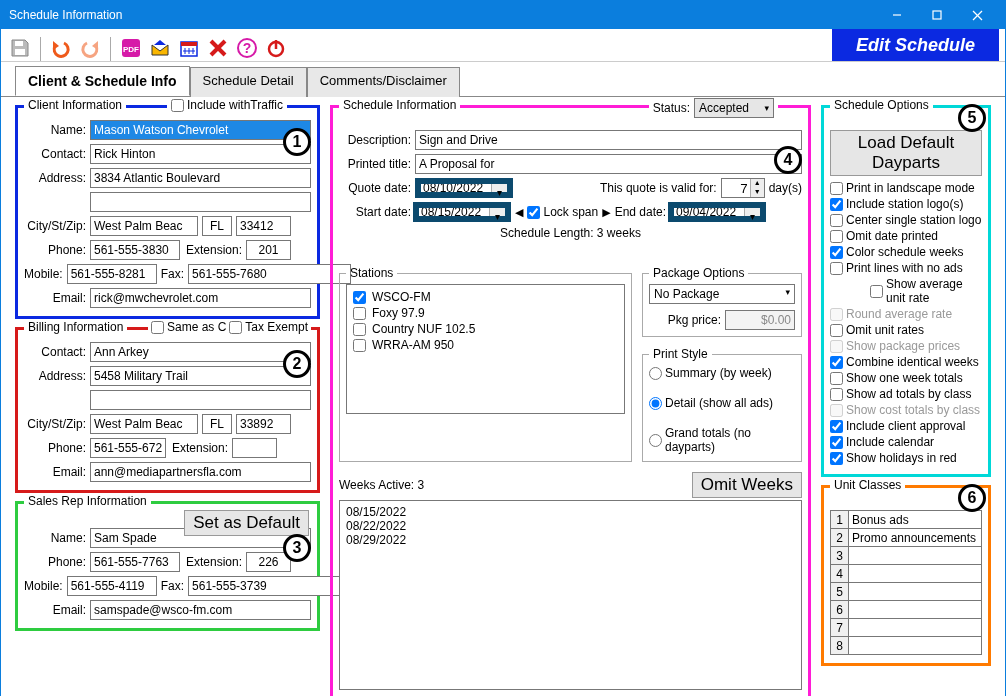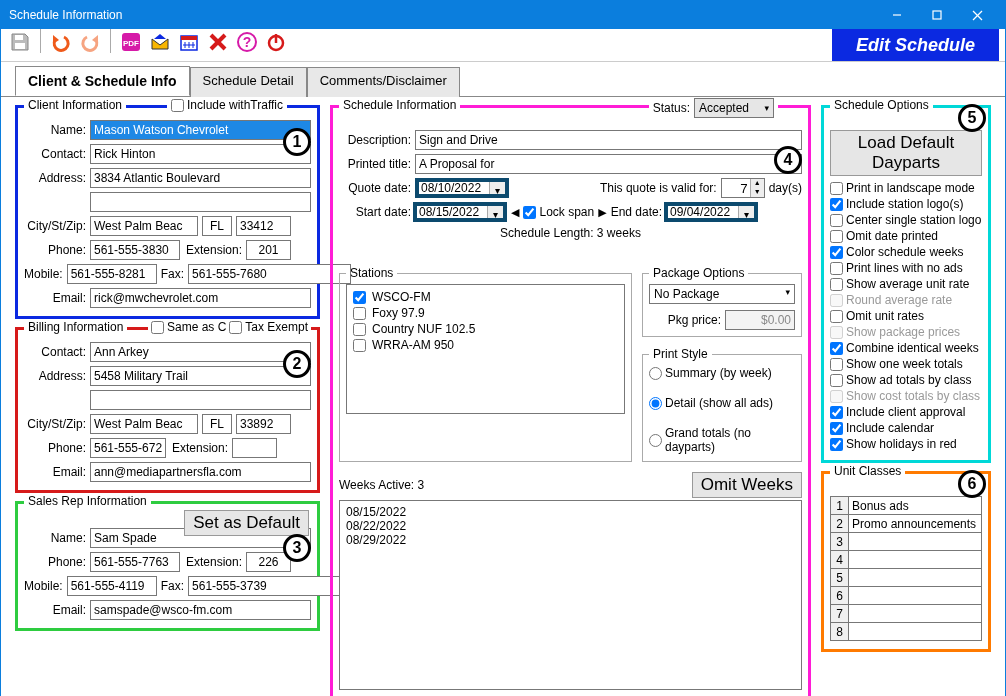--- a/index.html
+++ b/index.html
@@ -2,21 +2,21 @@
 <html><head>
 <meta charset="utf-8">
 <style>
 * { box-sizing: border-box; margin: 0; padding: 0; font-family: "Segoe UI", Arial, sans-serif; }
 body { background: #fff; font-size: 12px; color: #000; }
 .window { width: 1006px; height: 696px; border: 1px solid #0b7edd; display: flex; flex-direction: column; }
 .titlebar { background: #0b7edd; color: #fff; height: 28px; display: flex; align-items: center; padding: 0 8px; font-size: 12px; }
 .titlebar .title { flex: 1; }
 .titlebar .tbbtn { width: 40px; height: 28px; display: flex; align-items: center; justify-content: center; cursor: pointer; }
 .titlebar .close { background: none; }
-.toolbar { height: 38px; background: #fff; border-bottom: 1px solid #ccc; display: flex; align-items: flex-start; padding: 0 6px; gap: 3px; }
+.toolbar { height: 38px; background: #fff; border-bottom: 1px solid #ccc; display: flex; align-items: flex-end; padding: 0 6px; gap: 3px; }
 .toolbar .icon { width: 26px; height: 26px; display: flex; align-items: center; justify-content: center; font-size: 18px; }
 .toolbar .sep { width: 1px; height: 24px; background: #aaa; margin: 0 4px; }
 .toolbar .spacer { flex: 1; }
 .edit-schedule { background: #0b29e1; color: #fff; font-weight: bold; font-size: 18px; font-style: italic; padding: 6px 24px; height: 32px; display: flex; align-items: center; }
 .tabs { display: flex; border-bottom: 1px solid #888; padding: 4px 14px 0 14px; gap: 0; }
 .tab { padding: 5px 12px 5px 12px; border: 1px solid #888; border-bottom: none; background: #e8e8e8; cursor: pointer; font-size: 13px; position: relative; top: 1px; }
 .tab.active { background: #fff; font-weight: bold; border-bottom: 1px solid #fff; font-size:14px; top:0; padding-top:6px; padding-bottom:6px;}
 .content { flex: 1; display: flex; padding: 8px 14px; gap: 10px; background: #fff; }
 .col1, .col2, .col3 { display: flex; flex-direction: column; gap: 8px; }
 .col1 { width: 305px; }
@@ -30,21 +30,21 @@
 .row input[type=text], .input, .select { border: 1px solid #777; background: #fff; height: 20px; padding: 1px 3px; font-size: 12px; font-family: inherit; }
 .chk { display: flex; align-items: center; gap: 3px; }
 input[type=checkbox], input[type=radio] { margin: 0; }
 .btn { background: #e6e6e6; border: 1px solid #999; padding: 2px 8px; font-size: 17px; cursor: pointer; }
 .stations-box, .weeks-box { border: 1px solid #777; background: #fff; padding: 4px 6px; }
 .stations-box .s-item { display: flex; align-items: flex-end; gap: 6px; padding: 1px 0; }
 .spinner { display: inline-flex; border: 1px solid #777; height: 20px; }
 .spinner input { border: none; width: 28px; text-align: right; padding-right: 2px; }
 .spinner .arrows { width: 14px; display: flex; flex-direction: column; border-left: 1px solid #aaa; }
 .spinner .arrows div { flex: 1; font-size: 7px; text-align: center; cursor: pointer; line-height: 8px; background: #eee; }
-.date { display: inline-flex; border: 4px solid #0c4a6e; height: 20px; background: #fff; }
+.date { display: inline-flex; border: 6px solid #0c4a6e; height: 20px; background: #fff; }
 .date input { border: none; width: 70px; padding: 0 2px; font-size: 12px; }
 .date .dd { width: 16px; background: #eee; text-align: center; border-left: 1px solid #aaa; font-size: 10px; cursor: pointer; line-height: 18px; }
 .unit-table { border: 1px solid #777; border-collapse: collapse; width: 100%; }
 .unit-table td { border: 1px solid #777; height: 18px; font-size: 12px; padding: 0 3px; }
 .unit-table td.idx { width: 18px; text-align: center; background: #f0f0f0; }
 .statusbar { height: 26px; border-top: 1px solid #888; display: flex; align-items: center; font-size: 13px; font-weight: bold; background: #fff; }
 .statusbar div { padding: 0 16px; }
 svg { display: block; }
 fieldset { border: 1px solid #aaa; padding: 4px 6px 6px 6px; margin-top: 22px; }
 legend { padding: 0 4px; font-size: 12px;}
@@ -408,21 +408,21 @@
               <span>Omit date printed</span>
             </label>
             <label class="chk" style="display: flex; padding: 1px 0px;">
               <input type="checkbox" checked="" style="">
               <span>Color schedule weeks</span>
             </label>
             <label class="chk" style="display: flex; padding: 1px 0px;">
               <input type="checkbox" style="">
               <span>Print lines with no ads</span>
             </label>
-            <label class="chk" style="display: flex; padding: 1px 0px;">
+            <label class="chk" style="display: flex; padding: 1px 0px; margin-left: 40px;">
               <input type="checkbox" style="">
               <span>Show average unit rate</span>
             </label>
             <label class="chk" style="display: flex; padding: 1px 0px; color: rgb(153, 153, 153);">
               <input type="checkbox" disabled="" style="">
               <span>Round average rate</span>
             </label>
             <label class="chk" style="display: flex; padding: 1px 0px;">
               <input type="checkbox" style="">
               <span>Omit unit rates</span>

